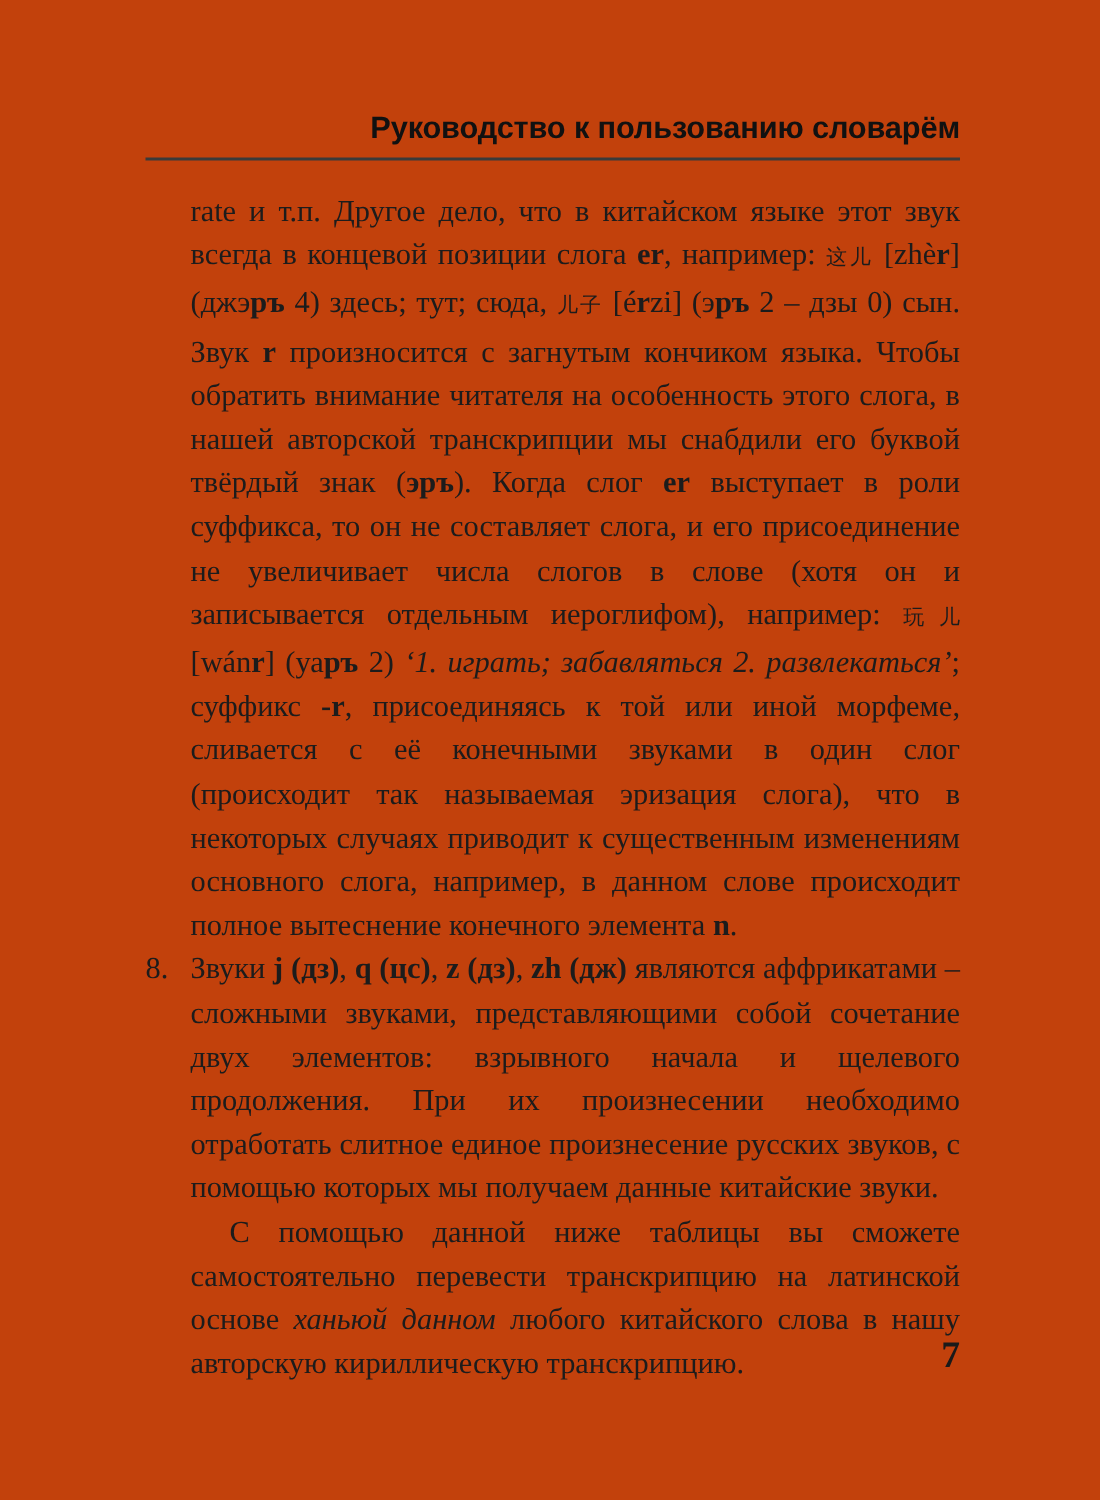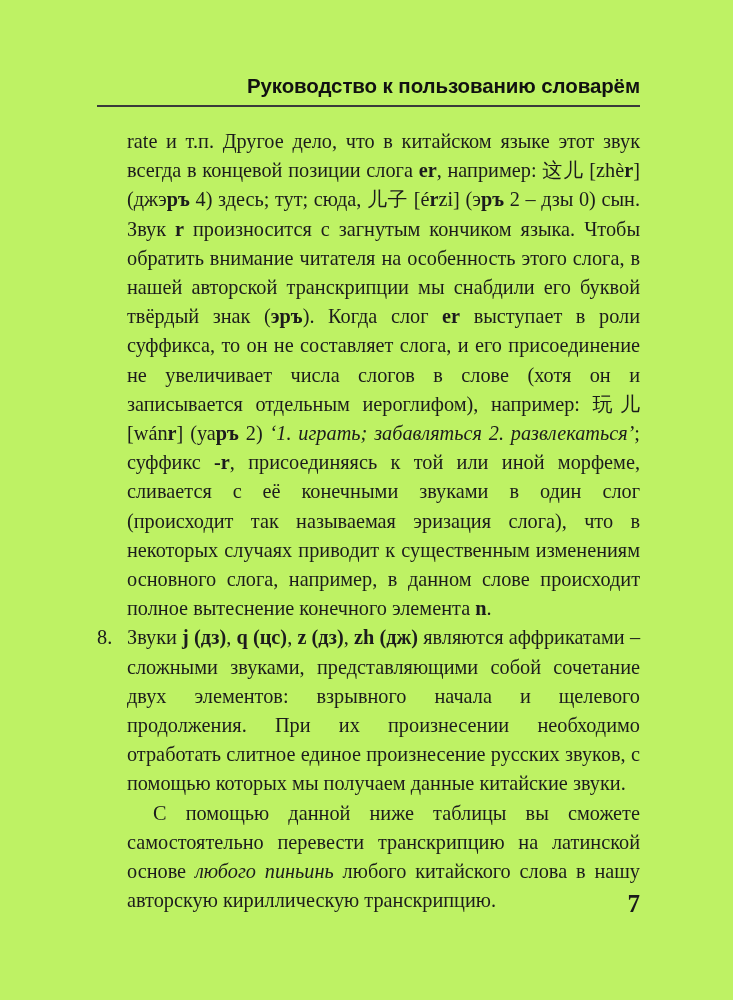--- a/index.html
+++ b/index.html
@@ -15,21 +15,21 @@
     overflow: hidden;
     position: relative;
   }
 
   .page {
     position: absolute;
     left: 0;
     top: 0;
     width: 733px;
     height: 1000px;
-    background: #bef264;
+    background: #c2410c;
   }
 
   
   .header-zone {
     position: absolute;
     left: 97px;
     top: 74px;
     width: 543px;
   }
   .running-head {
@@ -85,22 +85,22 @@
     margin-top: 29.2px;
   }
   .indent-first {
     text-indent: 26px;
   }
 
   b, strong { font-weight: bold; }
   i, em { }
 
   .han {
-    font-family: Liberation Serif, serif;
-    font-size: 20px;
+    font-family: Liberation Mono, monospace;
+    font-size: 14px;
     font-weight: 400;
   }
 
   
   .folio {
     position: absolute;
     left: 560px;
     top: 890px;
     width: 80px;
     text-align: right;
@@ -119,19 +119,19 @@
     <div class="running-head">Руководство к пользованию словарём</div>
     <div class="header-rule"></div>
   </div>
 
   <div class="content">
 
     <p class="body-par"><span>rate и т.п. Другое дело, что в китайском языке этот звук всегда в концевой позиции слога </span><b>er</b><span>, например: </span><span class="han">这儿</span><span> [zhè</span><b>r</b><span>] (джэ</span><b>ръ</b><span> 4) здесь; тут; сюда, </span><span class="han">儿子</span><span> [é</span><b>r</b><span>zi] (э</span><b>ръ</b><span> 2 – дзы 0) сын. Звук </span><b>r</b><span> произносится с загнутым кончиком языка. Чтобы обратить внимание читателя на особенность этого слога, в нашей авторской транскрипции мы снабдили его буквой твёрдый знак (</span><b>эръ</b><span>). Когда слог </span><b>er</b><span> выступает в роли суффикса, то он не составляет слога, и его присоединение не увеличивает числа слогов в слове (хотя он и записывается отдельным иероглифом), например: </span><span class="han">玩儿</span><span> [wán</span><b>r</b><span>] (уа</span><b>ръ</b><span> 2) </span><i>‘1. играть; забавляться 2. развлекаться’</i><span>; суффикс </span><b>-r</b><span>, присоединяясь к той или иной морфеме, сливается с её конечными звуками в один слог (происходит так называемая эризация слога), что в некоторых случаях приводит к существенным изменениям основного слога, например, в данном слове происходит полное вытеснение конечного элемента </span><b>n</b><span>.</span></p>
 
     <p class="body-par list-item"><span class="list-marker">8.</span><span>Звуки </span><b>j (дз)</b><span>, </span><b>q (цс)</b><span>, </span><b>z (дз)</b><span>, </span><b>zh (дж)</b><span> являются аффриката­ми – сложными звуками, представляющими собой сочетание двух элементов: взрывного начала и щелевого продолжения. При их произнесении необходимо отработать слитное единое произнесение русских звуков, с помощью которых мы получаем данные китайские звуки.</span></p>
 
-    <p class="body-par gap-par indent-first"><span>С помощью данной ниже таблицы вы сможете самостоятельно перевести транскрипцию на латинской основе </span><i>любого пиньинь</i><span> любого китайского слова в нашу авторскую кириллическую транскрипцию.</span></p>
+    <p class="body-par gap-par indent-first"><span>С помощью данной ниже таблицы вы сможете самостоятельно перевести транскрипцию на латинской основе </span><i>ханьюй данном</i><span> любого китайского слова в нашу авторскую кириллическую транскрипцию.</span></p>
 
   </div>
 
   <div class="folio">7</div>
 
 </div>
 
 </body></html>

